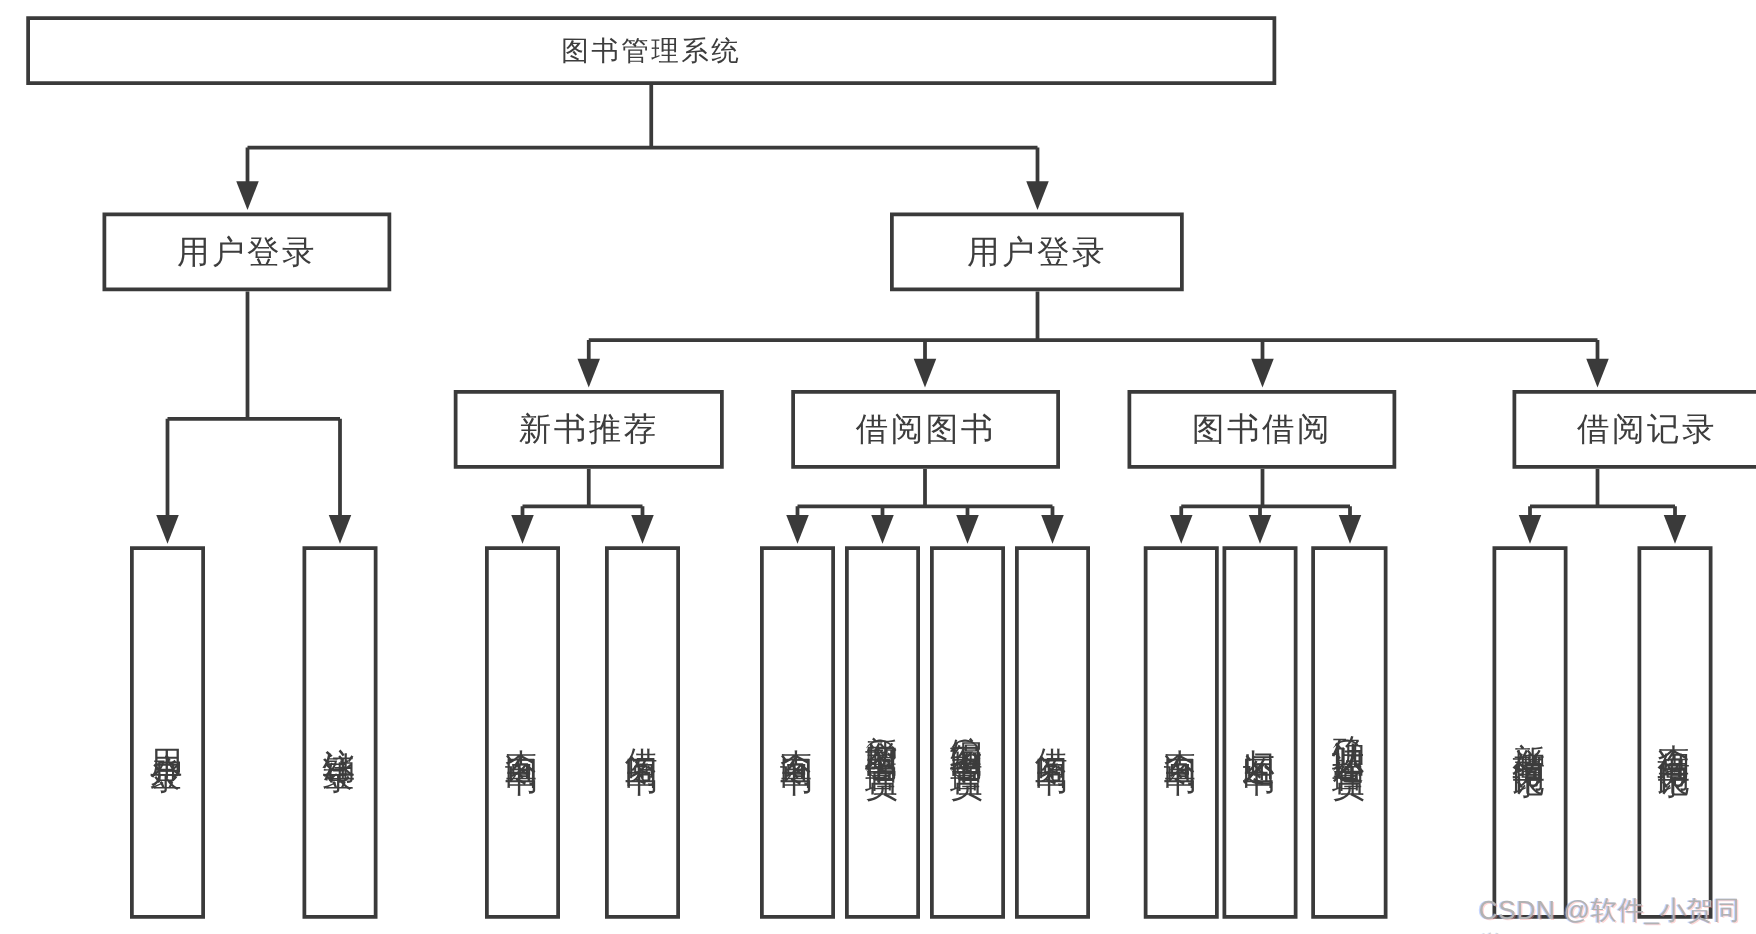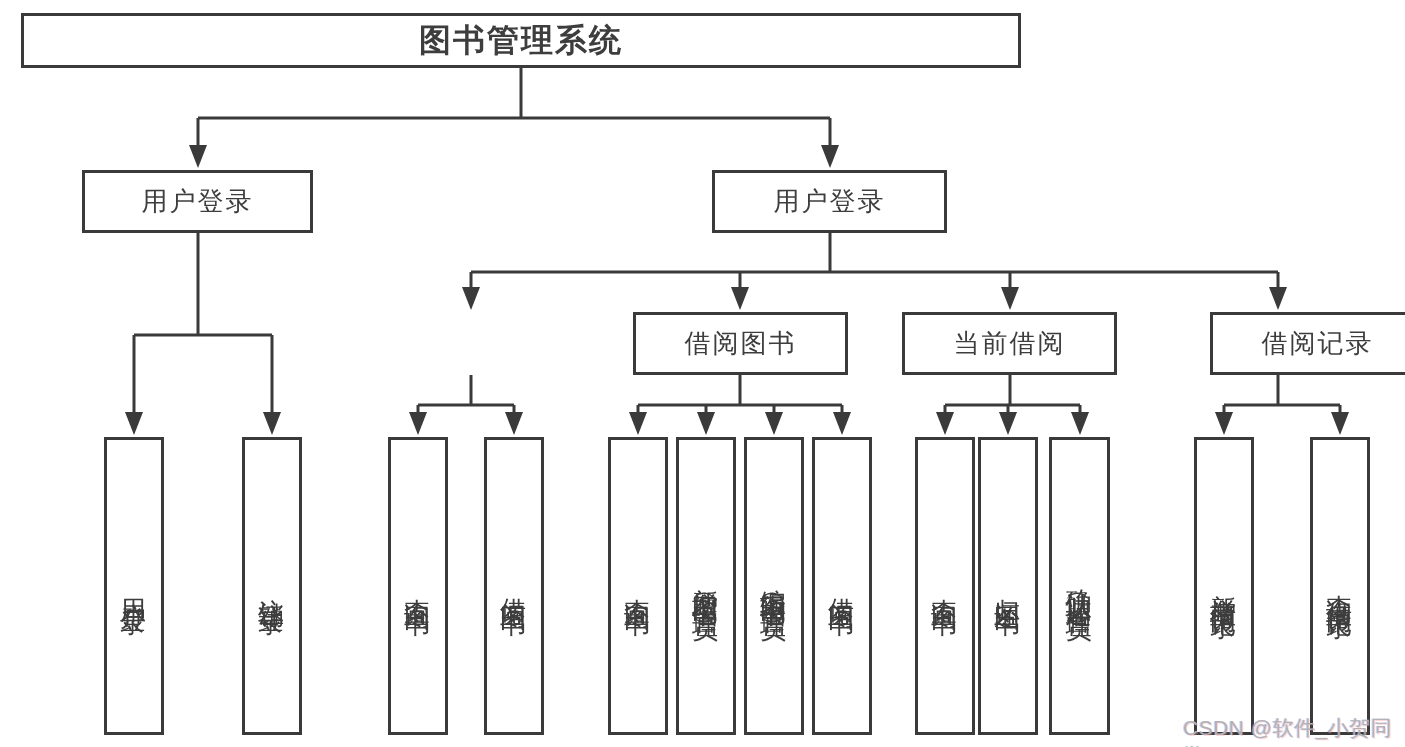--- a/index.html
+++ b/index.html
@@ -36,22 +36,21 @@
     justify-content: center;
     color: var(--color-text, #3d3d3d);
     z-index: 2;
     white-space: nowrap;
   }
   .h {
     font-size: 26px;
     letter-spacing: 2px;
   }
   .root-node {
-    font-size: 32px;
-    font-weight: bold;
+    font-size: 22px;
   }
   .v {
     writing-mode: vertical-rl;
     text-orientation: mixed;
     font-size: 26px;
     letter-spacing: 4px;
     white-space: normal;
   }
   .watermark {
     position: absolute;
@@ -110,22 +109,23 @@
       <polygon points="1215 412,1233 412,1224 435"></polygon>
       <polygon points="1331 412,1349 412,1340 435"></polygon>
     </g>
   </svg>
 
   <div class="node h root-node" style="left:21px; top:13px; width:1000px; height:55px;">图书管理系统</div>
 
   <div class="node h" style="left:82px; top:170px; width:231px; height:63px;">用户登录</div>
   <div class="node h" style="left:712px; top:170px; width:235px; height:63px;">用户登录</div>
 
+  <div class="node h" style="left:363px; top:312px; width:216px; height:63px;">新书推荐</div>
   <div class="node h" style="left:633px; top:312px; width:215px; height:63px;">借阅图书</div>
-  <div class="node h" style="left:902px; top:312px; width:215px; height:63px;">当前借阅</div>
+  <div class="node h" style="left:902px; top:312px; width:215px; height:63px;">图书借阅</div>
   <div class="node h" style="left:1171px; top:312px; width:215px; height:63px;margin-left:39px;">借阅记录</div>
 
   <div class="node v" style="left:104px; top:437px; width:60px; height:298px;">用户登录</div>
   <div class="node v" style="left:242px; top:437px; width:60px; height:298px;">注销登录</div>
 
   <div class="node v" style="left:388px; top:437px; width:60px; height:298px;">查询图书</div>
   <div class="node v" style="left:484px; top:437px; width:60px; height:298px;">借阅图书</div>
 
   <div class="node v" style="left:608px; top:437px; width:60px; height:298px;">查询图书</div>
   <div class="node v" style="left:676px; top:437px; width:60px; height:298px;">新增图书（管理员）</div>

